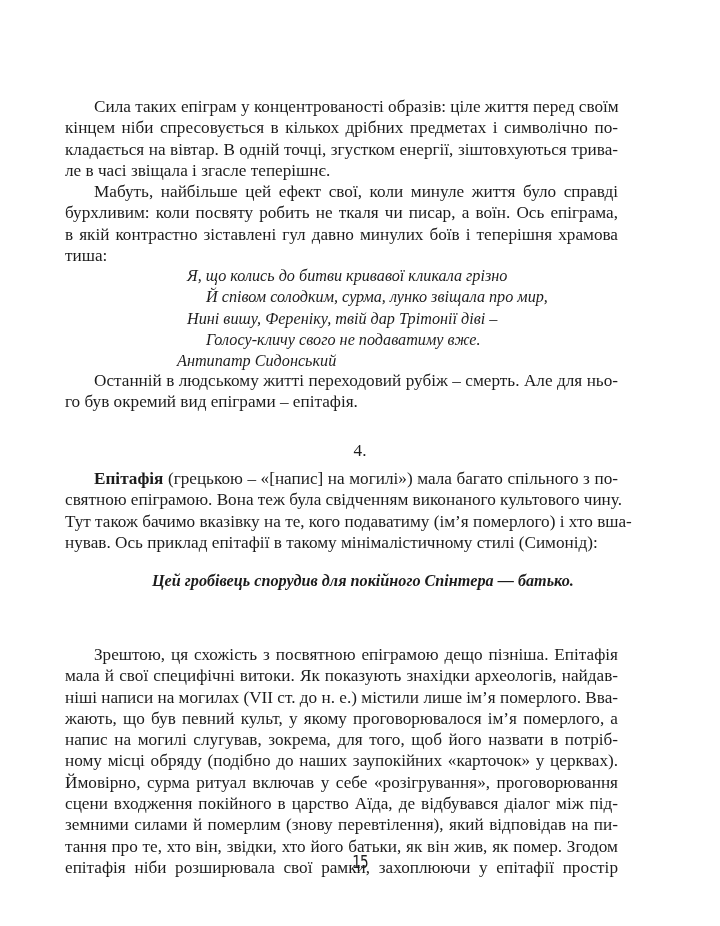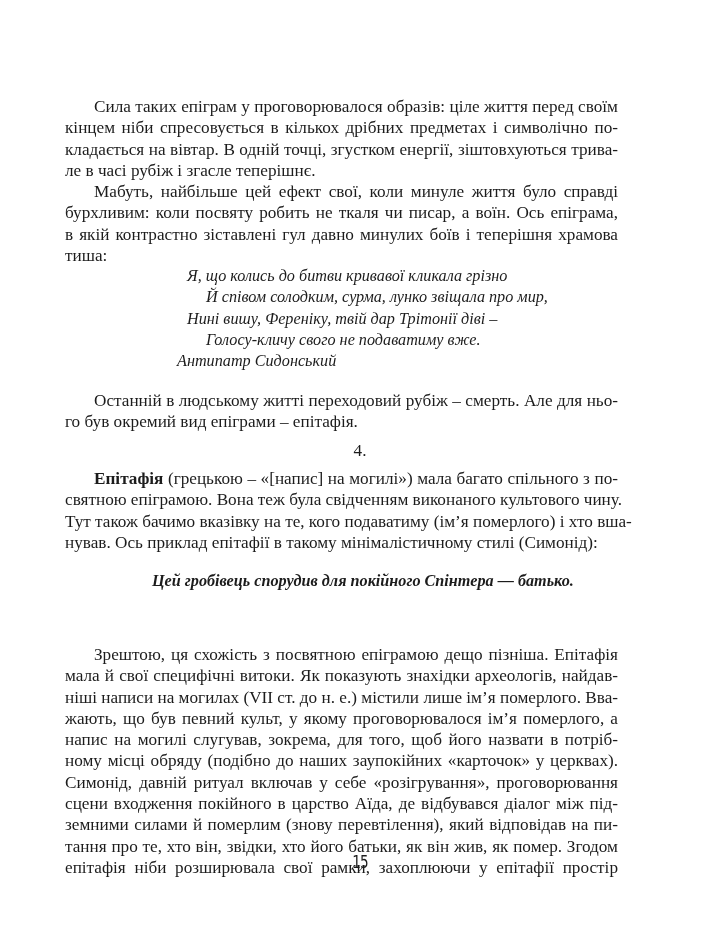--- a/index.html
+++ b/index.html
@@ -92,42 +92,42 @@
     letter-spacing: -1px;
     transform: scaleX(0.8);
   }
 </style>
 </head>
 <body>
 
 <div class="page">
 
   <div class="text-block" style="top:96px;">
-    <span class="line indent">Сила таких епіграм у проговорювалося образів: ціле життя перед своїм</span>
+    <span class="line indent">Сила таких епіграм у концентрованості образів: ціле життя перед своїм</span>
     <span class="line">кінцем ніби спресовується в кількох дрібних предметах і символічно по-</span>
     <span class="line">кладається на вівтар. В одній точці, згустком енергії, зіштовхуються трива-</span>
-    <span class="line last">ле в часі рубіж і згасле теперішнє.</span>
+    <span class="line last">ле в часі звіщала і згасле теперішнє.</span>
   </div>
 
   <div class="text-block" style="top:181px;">
     <span class="line indent">Мабуть, найбільше цей ефект свої, коли минуле життя було справді</span>
     <span class="line">бурхливим: коли посвяту робить не ткаля чи писар, а воїн. Ось епіграма,</span>
     <span class="line">в якій контрастно зіставлені гул давно минулих боїв і теперішня храмова</span>
     <span class="line last">тиша:</span>
   </div>
 
   <div class="verse">
     <span class="v-line">Я, що колись до битви кривавої кликала грізно</span>
     <span class="v-line indent">Й співом солодким, сурма, лунко звіщала про мир,</span>
     <span class="v-line">Нині вишу, Ференіку, твій дар Трітонії діві –</span>
     <span class="v-line indent">Голосу-кличу свого не подаватиму вже.</span>
     <span class="attribution">Антипатр Сидонський</span>
   </div>
 
-  <div class="text-block" style="top:390px;">
+  <div class="text-block" style="top:370px;">
     <span class="line indent">Останній в людському житті переходовий рубіж – смерть. Але для ньо-</span>
     <span class="line last">го був окремий вид епіграми – епітафія.</span>
   </div>
 
   <div class="section-number">4.</div>
 
   <div class="text-block" style="top:468px;">
     <span class="line indent"><span class="bold">Епітафія</span><span> (грецькою – «[напис] на могилі») мала багато спільного з по-</span></span>
     <span class="line">святною епіграмою. Вона теж була свідченням виконаного культового чину.</span>
     <span class="line">Тут також бачимо вказівку на те, кого подаватиму (ім’я померлого) і хто вша-</span>
@@ -136,21 +136,21 @@
 
   <div class="epitaph">Цей гробівець спорудив для покійного Спінтера — батько.</div>
 
   <div class="text-block" style="top:611px;margin-top:33px;">
     <span class="line indent">Зрештою, ця схожість з посвятною епіграмою дещо пізніша. Епітафія</span>
     <span class="line">мала й свої специфічні витоки. Як показують знахідки археологів, найдав-</span>
     <span class="line">ніші написи на могилах (VII ст. до н. е.) містили лише ім’я померлого. Вва-</span>
     <span class="line">жають, що був певний культ, у якому проговорювалося ім’я померлого, а</span>
     <span class="line">напис на могилі слугував, зокрема, для того, щоб його назвати в потріб-</span>
     <span class="line">ному місці обряду (подібно до наших заупокійних «карточок» у церквах).</span>
-    <span class="line">Симонід, давній ритуал включав у себе «розігрування», проговорювання</span>
+    <span class="line">Ймовірно, сурма ритуал включав у себе «розігрування», проговорювання</span>
     <span class="line">сцени входження покійного в царство Аїда, де відбувався діалог між під-</span>
     <span class="line">земними силами й померлим (знову перевтілення), який відповідав на пи-</span>
     <span class="line">тання про те, хто він, звідки, хто його батьки, як він жив, як помер. Згодом</span>
     <span class="line">епітафія ніби розширювала свої рамки, захоплюючи у епітафії простір</span>
   </div>
 
   <div class="page-number">15</div>
 
 </div>
 

